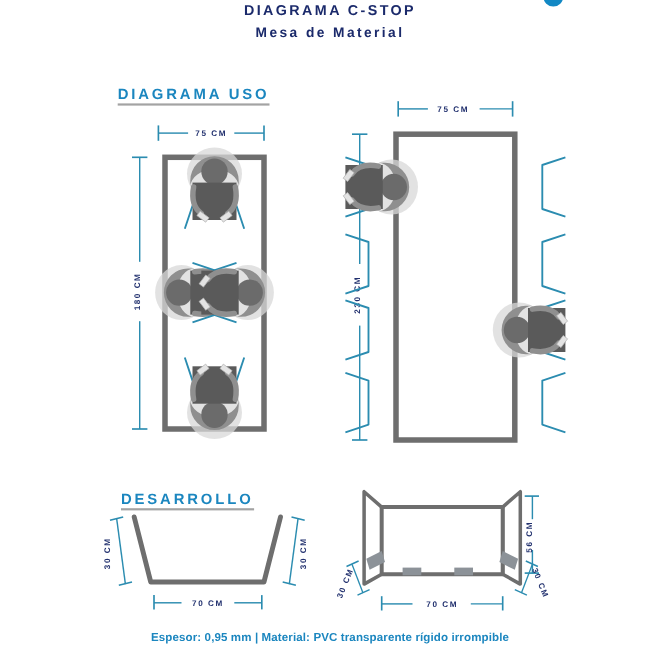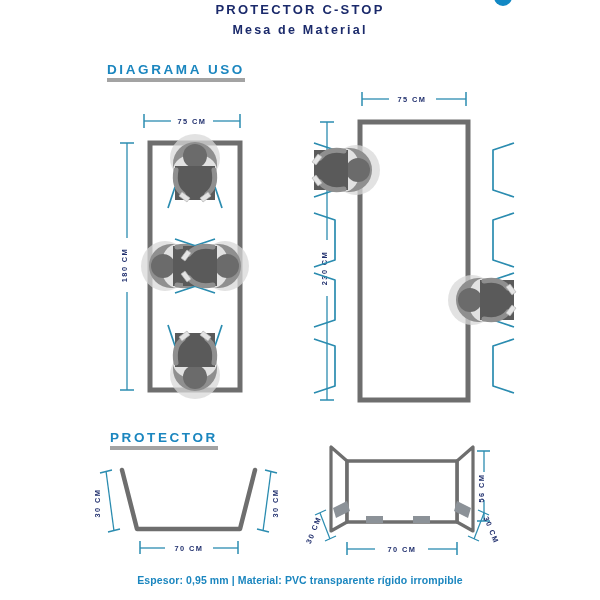--- a/index.html
+++ b/index.html
@@ -26,21 +26,21 @@
   }
   .corner-logo{
     position:absolute;right:88px;top:-6px;
     width:18px;height:12px;border-radius:0 0 9px 9px;
     background:#1288c4;
   }
 
   .section-head{
     position:absolute;font-size:13.5px;font-weight:bold;
     color:#1b86bf;letter-spacing:2.6px;
-    border-bottom:4px solid #a3a3a3;padding-bottom:1px;
+    border-bottom:2px solid #a3a3a3;padding-bottom:1px;margin-top:16px;
   }
   #head-uso{left:107px;top:62px;}
   #head-des{left:110px;top:430px;}
 
   .footer{
     position:absolute;left:0;top:574px;width:600px;text-align:center;
     font-size:10.5px;font-weight:bold;color:#1b86bf;letter-spacing:.1px;
   }
 
   svg{position:absolute;left:0;top:0;overflow:visible;}
@@ -49,26 +49,26 @@
     font-size:7.4px;font-weight:bold;fill:#21306e;letter-spacing:1.4px;
   }
 </style>
 </head>
 <body>
 
 <div class="sheet">
 
   <div class="title-block">
     <div class="corner-logo"></div>
-    <div class="title-main">PROTECTOR C-STOP</div>
+    <div class="title-main">DIAGRAMA C-STOP</div>
     <div class="title-sub">Mesa de Material</div>
   </div>
 
   <div class="section-head" id="head-uso">DIAGRAMA USO</div>
-  <div class="section-head" id="head-des">PROTECTOR</div>
+  <div class="section-head" id="head-des">DESARROLLO</div>
 
   <svg width="600" height="600">
     <defs>
 
       <g id="person">
         <ellipse cx="0" cy="-2" rx="25" ry="24" fill="#d8d8d8" opacity=".75"></ellipse>
         <path d="M -22 4 A 22 22 0 0 1 22 4 L 22 10 A 22 16 0 0 0 -22 10 Z" fill="#8f8f8f"></path>
         <circle cx="0" cy="-4" r="12" fill="#6b6b6b"></circle>
         <rect x="-20" y="6" width="40" height="34" fill="#5a5a5a"></rect>
         <path d="M -19 10 q -3 17 7 24" stroke="#8f8f8f" stroke-width="5" fill="none" stroke-linecap="round"></path>

